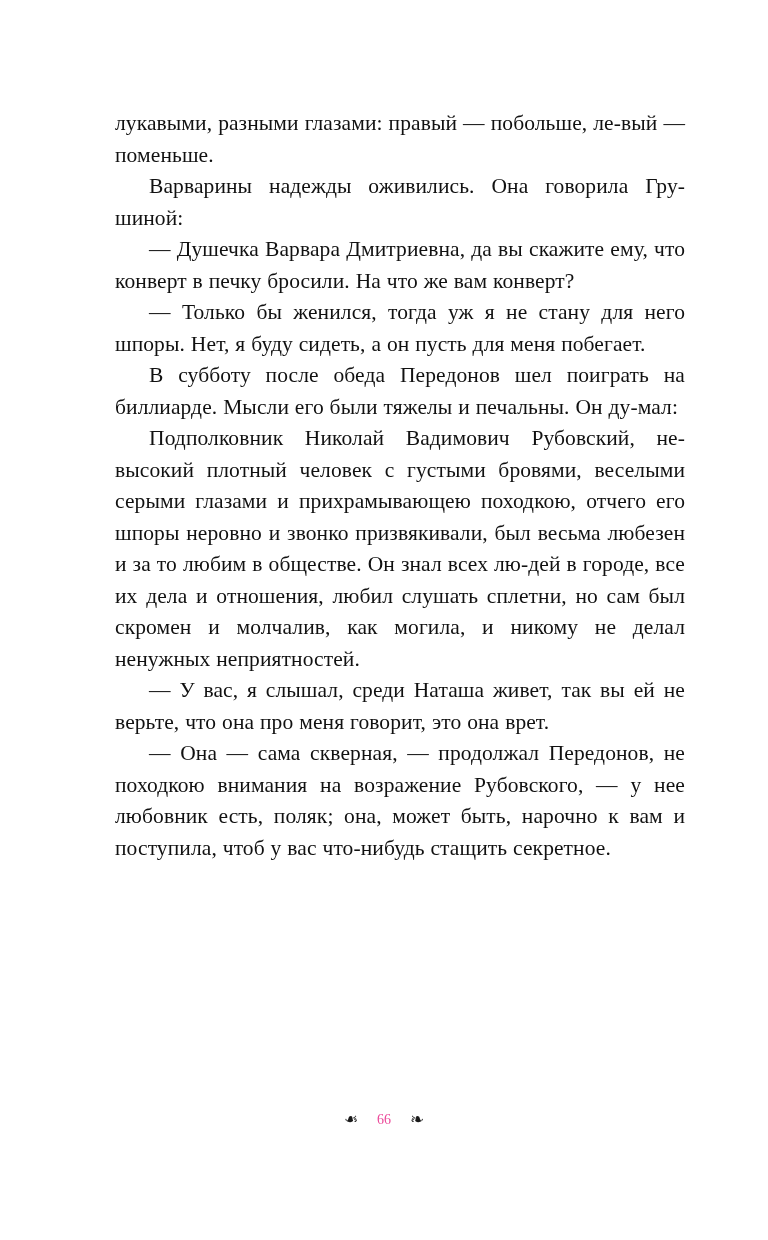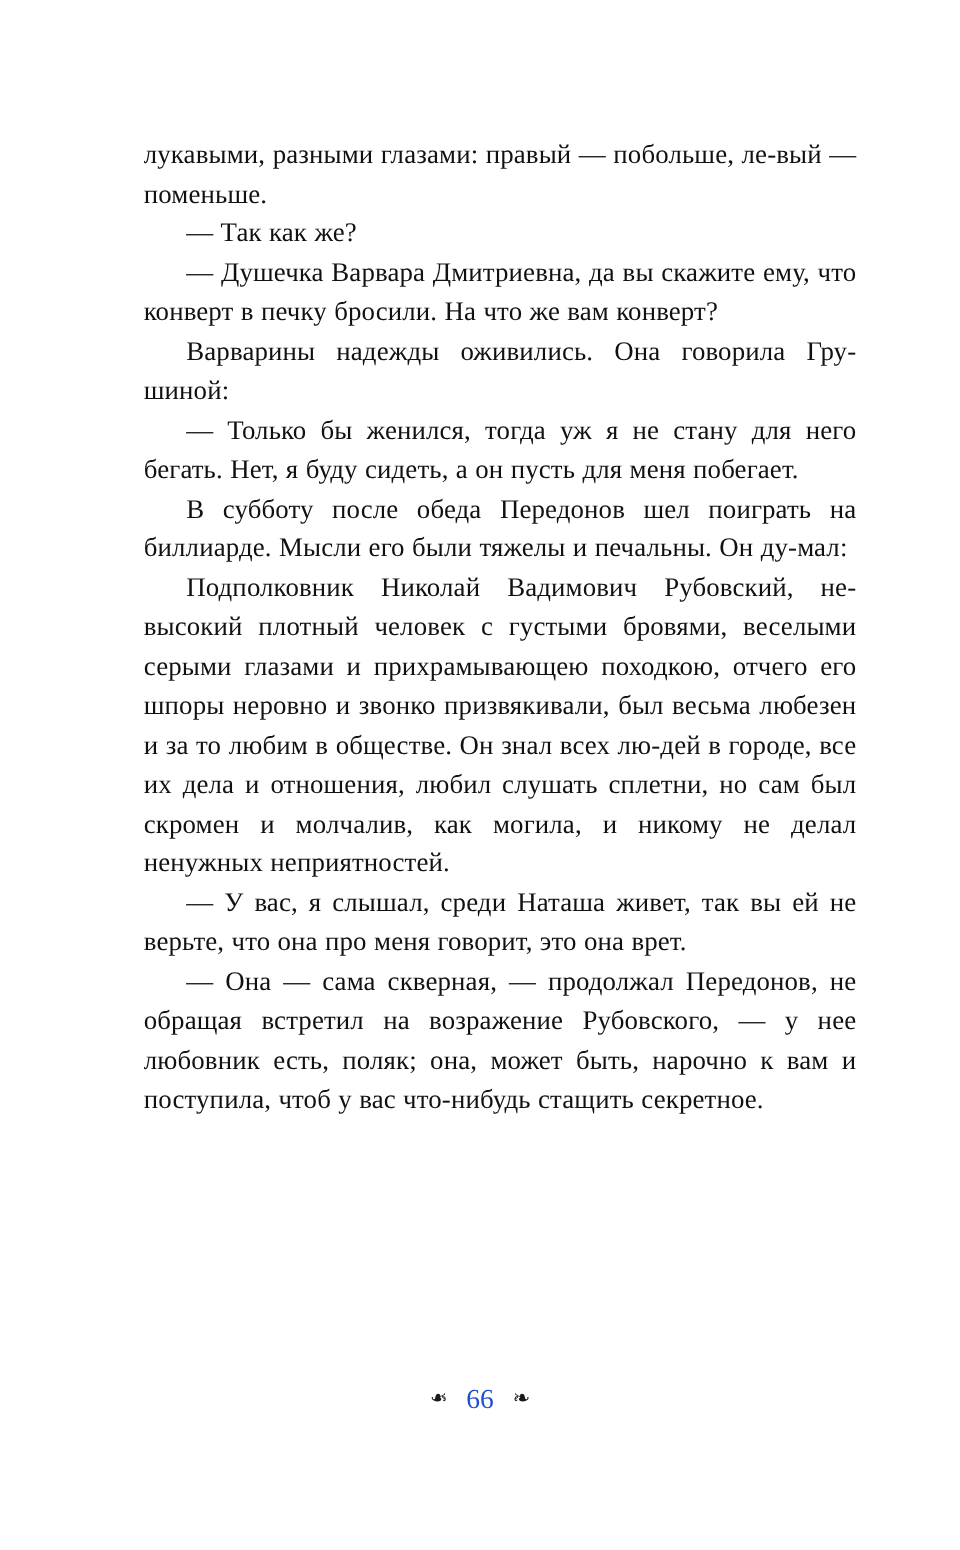--- a/index.html
+++ b/index.html
@@ -60,41 +60,40 @@
     gap: 13px;
   }
   .orn {
     font-size: 17px;
     color: #1a1a1a;
     line-height: 1;
     display: inline-block;
   }
   .orn.left { transform: scaleX(-1); }
   .page-number {
-    font-size: 22px;
-    color: #1d4ed8;
+    font-size: 14px;
+    color: #ec4899;
     display: inline-block;
     min-width: 26px;
   }
 </style>
 </head>
 <body>
 
 <div class="page">
 
   <div class="text-column">
     <p class="para cont">лукавыми, разными глазами: правый — побольше, ле-вый — поменьше.</p>
-    <p class="para indent">— Так как же?</p>
+    <p class="para indent">Варварины надежды оживились. Она говорила Гру-шиной:</p>
     <p class="para indent">— Душечка Варвара Дмитриевна, да вы скажите ему, что конверт в печку бросили. На что же вам конверт?</p>
-    <p class="para indent">Варварины надежды оживились. Она говорила Гру-шиной:</p>
-    <p class="para indent">— Только бы женился, тогда уж я не стану для него бегать. Нет, я буду сидеть, а он пусть для меня побегает.</p>
+    <p class="para indent">— Только бы женился, тогда уж я не стану для него шпоры. Нет, я буду сидеть, а он пусть для меня побегает.</p>
     <p class="para indent">В субботу после обеда Передонов шел поиграть на биллиарде. Мысли его были тяжелы и печальны. Он ду-мал:</p>
     <p class="para indent">Подполковник Николай Вадимович Рубовский, не-высокий плотный человек с густыми бровями, веселыми серыми глазами и прихрамывающею походкою, отчего его шпоры неровно и звонко призвякивали, был весьма любезен и за то любим в обществе. Он знал всех лю-дей в городе, все их дела и отношения, любил слушать сплетни, но сам был скромен и молчалив, как могила, и никому не делал ненужных неприятностей.</p>
     <p class="para indent">— У вас, я слышал, среди Наташа живет, так вы ей не верьте, что она про меня говорит, это она врет.</p>
-    <p class="para indent">— Она — сама скверная, — продолжал Передонов, не обращая встретил на возражение Рубовского, — у нее любовник есть, поляк; она, может быть, нарочно к вам и поступила, чтоб у вас что-нибудь стащить секретное.</p>
+    <p class="para indent">— Она — сама скверная, — продолжал Передонов, не походкою внимания на возражение Рубовского, — у нее любовник есть, поляк; она, может быть, нарочно к вам и поступила, чтоб у вас что-нибудь стащить секретное.</p>
   </div>
 
   <div class="footer">
     <span class="footer-inner">
       <span class="orn left">❧</span>
       <span class="page-number">66</span>
       <span class="orn">❧</span>
     </span>
   </div>
 

